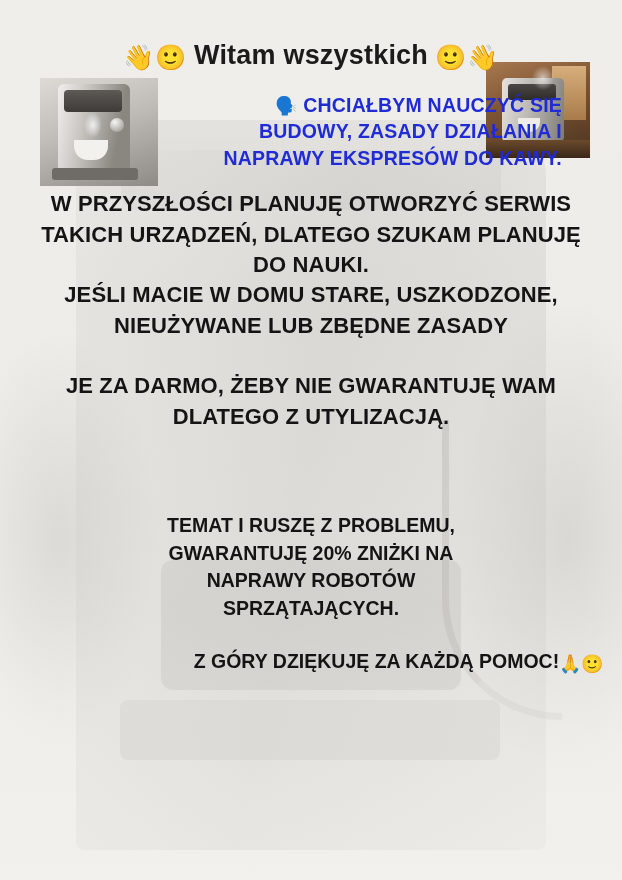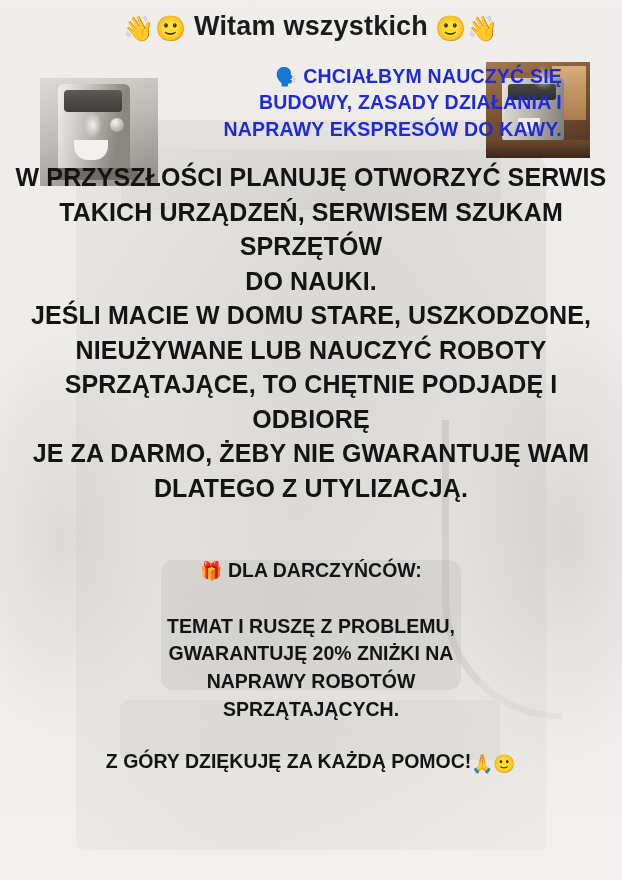--- a/index.html
+++ b/index.html
@@ -232,21 +232,21 @@
     position: relative;
     z-index: 3;
     padding: 0;
   }
 
   .headline {
     text-align: center;
     font-size: 27px;
     font-weight: bold;
     color: #1b1b1b;
-    padding-top: 11px;
+    padding-top: 40px;
     letter-spacing: 0.2px;
     line-height: 1.15;
   }
   .headline .emoji { font-size: 25px; vertical-align: -2px; }
 
   .blue-block {
     margin: 20px 60px 0 60px;
     text-align: right;
     color: #1f2bd6;
     font-weight: bold;
@@ -254,39 +254,39 @@
     line-height: 1.36;
     letter-spacing: 0.2px;
   }
   .blue-block .emoji { font-size: 18px; }
 
   .body-block {
     margin: 18px 14px 0 14px;
     text-align: center;
     color: #141414;
     font-weight: bold;
-    font-size: 25px;
+    font-size: 22px;
     line-height: 1.38;
     letter-spacing: 0.1px;
   }
 
   .gift-block {
     margin: 52px 40px 0 40px;
     text-align: center;
     color: #141414;
     font-weight: bold;
     font-size: 19.5px;
     line-height: 1.42;
   }
   .gift-block .gift-title { display: block; }
   .gift-block .emoji { font-size: 18px; }
 
   .closing {
     margin: 26px 18px 0 18px;
-    text-align: center;
+    text-align: right;
     color: #141414;
     font-weight: bold;
     font-size: 19.5px;
     line-height: 1.3;
   }
   .closing .emoji { font-size: 18px; vertical-align: -2px; }
 </style>
 </head>
 <body>
 
@@ -329,34 +329,30 @@
 
   <div class="blue-block">
     <span class="emoji">🗣️</span>
     <span>CHCIAŁBYM NAUCZYĆ SIĘ</span><br>
     <span>BUDOWY, ZASADY DZIAŁANIA I</span><br>
     <span>NAPRAWY EKSPRESÓW DO KAWY.</span>
   </div>
 
   <div class="body-block">
     <span>W PRZYSZŁOŚCI PLANUJĘ OTWORZYĆ SERWIS</span><br>
-    <span>TAKICH URZĄDZEŃ, SERWISEM SZUKAM SPRZĘTÓW</span><br>
+    <span>TAKICH URZĄDZEŃ, DLATEGO SZUKAM PLANUJĘ</span><br>
     <span>DO NAUKI.</span><br>
     <span>JEŚLI MACIE W DOMU STARE, USZKODZONE,</span><br>
-    <span>NIEUŻYWANE LUB NAUCZYĆ ROBOTY</span><br>
-    <span>SPRZĄTAJĄCE, TO CHĘTNIE PODJADĘ I ODBIORĘ</span><br>
+    <span>NIEUŻYWANE LUB ZBĘDNE ZASADY</span><br>
+    <br>
     <span>JE ZA DARMO, ŻEBY NIE GWARANTUJĘ WAM</span><br>
     <span>DLATEGO Z UTYLIZACJĄ.</span>
   </div>
 
   <div class="gift-block">
-    <span class="gift-title">
-      <span class="emoji">🎁</span>
-      <span>DLA DARCZYŃCÓW:</span>
-    </span>
     <br>
     <span>TEMAT I RUSZĘ Z PROBLEMU,</span><br>
     <span>GWARANTUJĘ 20% ZNIŻKI NA</span><br>
     <span>NAPRAWY ROBOTÓW</span><br>
     <span>SPRZĄTAJĄCYCH.</span>
   </div>
 
   <div class="closing">
     <span>Z GÓRY DZIĘKUJĘ ZA KAŻDĄ POMOC!</span><span class="emoji">🙏🙂</span>
   </div>

